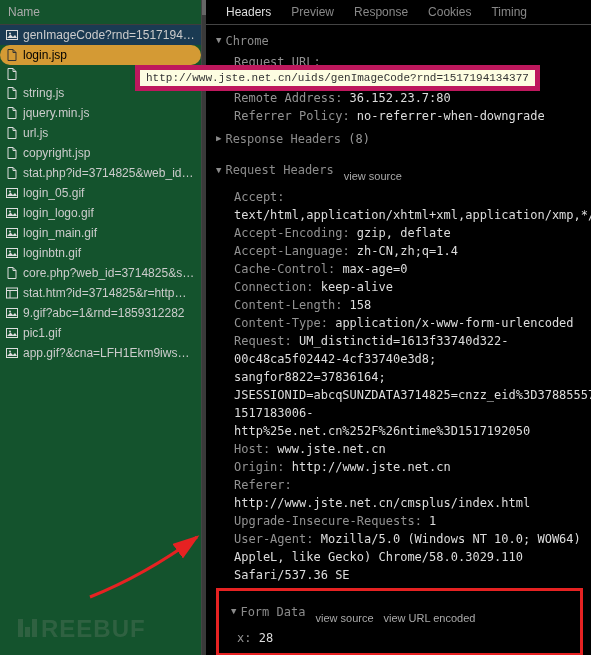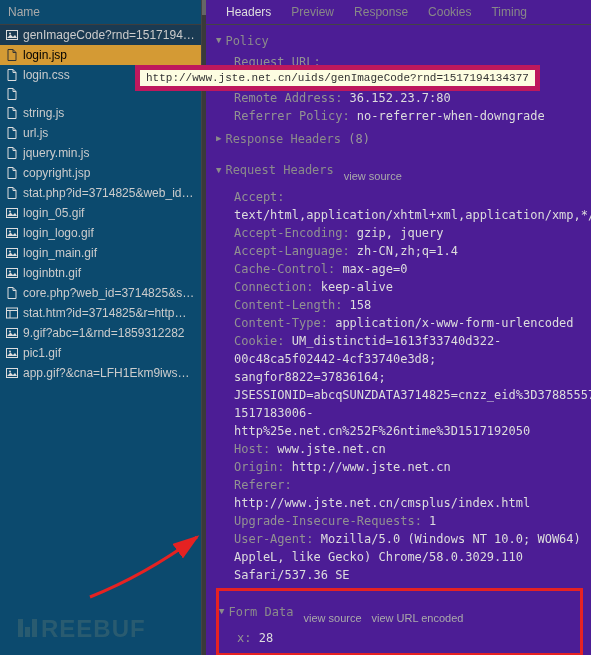--- a/index.html
+++ b/index.html
@@ -1,27 +1,27 @@
 <!DOCTYPE html>
 <html><head>
 <meta charset="utf-8">
 <style>
 * { margin: 0; padding: 0; box-sizing: border-box; }
 body { font-family: "Segoe UI", Arial, sans-serif; font-size: 12px; background: #2a2a2a; color: #ccc; width: 591px; height: 655px; overflow: hidden; position: relative; }
 .container { display: flex; height: 100%; }
-.left-panel { width: 202px; background: #0c4a6e; border-right: 1px solid #444; }
+.left-panel { width: 202px; background: #14532d; border-right: 1px solid #444; }
 .panel-header { padding: 5px 8px; color: #aaa; border-bottom: 1px solid #3d3d3d; }
 .file-list { }
 .file-row { display: flex; align-items: center; padding: 3px 6px; cursor: pointer; }
 .file-row.selected { background: #1a3a52; }
-.file-row.highlighted { background: #d49a34; color: #000; }
+.file-row.highlighted { background: #d49a34; color: #000; border-radius: 10px; }
 .file-icon { width: 12px; height: 12px; margin-right: 5px; display: flex; align-items: center; justify-content: center; }
 .file-icon svg { width: 12px; height: 12px; }
 .file-name { white-space: nowrap; overflow: hidden; text-overflow: ellipsis; flex: 1; }
-.right-panel { flex: 1; background: #4c1d95; overflow: hidden; position: relative; }
+.right-panel { flex: 1; background: #000000; overflow: hidden; position: relative; }
 .scroll-ind { width: 4px; height: 100%; background: #3a3a3a; position: absolute; left: 0; top: 0; }
 .scroll-ind::before { content:''; position:absolute; top:0; left:0; width:4px; height:15px; background:#666; }
 .tabs { display: flex; border-bottom: 1px solid #444; padding-left: 14px; }
 .tab { padding: 5px 10px; color: #888; cursor: pointer; }
 .tab.active { color: #ddd; }
 .detail { padding: 4px 0 0 14px; font-family: Consolas, monospace; font-size: 12px; line-height: 1.5; }
 .section { margin-bottom: 2px; }
 .section-title { color: #8b8b8b; padding: 3px 0; cursor: pointer; display: flex; align-items: center; }
 .section-title::before { content: "▼"; font-size: 9px; margin-right: 4px; color: #8b8b8b; }
 .section-title.collapsed::before { content: "▶"; }
@@ -70,56 +70,47 @@
           </span>
           <span class="file-name">login.jsp</span>
         </div>
         <div class="file-row">
           <span class="file-icon">
             <svg viewBox="0 0 12 12">
               <path d="M2 0.5 L7 0.5 L10 3.5 L10 11.5 L2 11.5 Z" fill="none" stroke="#ddd"></path>
               <path d="M7 0.5 L7 3.5 L10 3.5" fill="none" stroke="#ddd"></path>
             </svg>
           </span>
-          <span class="file-name">login.css</span>
-        </div>
-        <div class="file-row">
-          <span class="file-icon">
-            <svg viewBox="0 0 12 12">
-              <path d="M2 0.5 L7 0.5 L10 3.5 L10 11.5 L2 11.5 Z" fill="none" stroke="#ddd"></path>
-              <path d="M7 0.5 L7 3.5 L10 3.5" fill="none" stroke="#ddd"></path>
-            </svg>
-          </span>
         </div>
         <div class="file-row">
           <span class="file-icon">
             <svg viewBox="0 0 12 12">
               <path d="M2 0.5 L7 0.5 L10 3.5 L10 11.5 L2 11.5 Z" fill="none" stroke="#ddd"></path>
               <path d="M7 0.5 L7 3.5 L10 3.5" fill="none" stroke="#ddd"></path>
             </svg>
           </span>
           <span class="file-name">string.js</span>
         </div>
         <div class="file-row">
           <span class="file-icon">
             <svg viewBox="0 0 12 12">
               <path d="M2 0.5 L7 0.5 L10 3.5 L10 11.5 L2 11.5 Z" fill="none" stroke="#ddd"></path>
               <path d="M7 0.5 L7 3.5 L10 3.5" fill="none" stroke="#ddd"></path>
             </svg>
           </span>
+          <span class="file-name">jquery.min.js</span>
+        </div>
+        <div class="file-row">
+          <span class="file-icon">
+            <svg viewBox="0 0 12 12">
+              <path d="M2 0.5 L7 0.5 L10 3.5 L10 11.5 L2 11.5 Z" fill="none" stroke="#ddd"></path>
+              <path d="M7 0.5 L7 3.5 L10 3.5" fill="none" stroke="#ddd"></path>
+            </svg>
+          </span>
           <span class="file-name">url.js</span>
-        </div>
-        <div class="file-row">
-          <span class="file-icon">
-            <svg viewBox="0 0 12 12">
-              <path d="M2 0.5 L7 0.5 L10 3.5 L10 11.5 L2 11.5 Z" fill="none" stroke="#ddd"></path>
-              <path d="M7 0.5 L7 3.5 L10 3.5" fill="none" stroke="#ddd"></path>
-            </svg>
-          </span>
-          <span class="file-name">jquery.min.js</span>
         </div>
         <div class="file-row">
           <span class="file-icon">
             <svg viewBox="0 0 12 12">
               <path d="M2 0.5 L7 0.5 L10 3.5 L10 11.5 L2 11.5 Z" fill="none" stroke="#ddd"></path>
               <path d="M7 0.5 L7 3.5 L10 3.5" fill="none" stroke="#ddd"></path>
             </svg>
           </span>
           <span class="file-name">copyright.jsp</span>
         </div>
@@ -230,57 +221,57 @@
         <div class="tab active">Headers</div>
         <div class="tab">Preview</div>
         <div class="tab">Response</div>
         <div class="tab">Cookies</div>
         <div class="tab">Timing</div>
       </div>
     <div class="detail">
 
       <div class="section">
         <div class="section-title">
-            <span>Policy</span>
+            <span>Chrome</span>
           </div>
         <div class="section-body">
           <span class="kv"><span class="k">Request URL</span><span class="v">http://www.jste.net.cn/uids/login.jsp</span></span>
           <span class="kv"><span class="k">Remote Address</span><span class="v">36.152.23.7:80</span></span>
           <span class="kv"><span class="k">Referrer Policy</span><span class="v">no-referrer-when-downgrade</span></span>
         </div>
       </div>
 
       <div class="section">
         <div class="section-title collapsed"><span>Response Headers</span>&nbsp;<span class="count-badge">(8)</span></div>
       </div>
 
       <div class="section">
         <div class="section-title">
             <span>Request Headers</span>
             <span class="link-style">view source</span>
           </div>
         <div class="section-body" id="reqhdr-body">
             <span class="kv"><span class="k">Accept</span><span class="v">text/html,application/xhtml+xml,application/xmp,*/*;q=0.8</span></span>
-            <span class="kv"><span class="k">Accept-Encoding</span><span class="v">gzip, jquery</span></span>
+            <span class="kv"><span class="k">Accept-Encoding</span><span class="v">gzip, deflate</span></span>
             <span class="kv"><span class="k">Accept-Language</span><span class="v">zh-CN,zh;q=1.4</span></span>
             <span class="kv"><span class="k">Cache-Control</span><span class="v">max-age=0</span></span>
             <span class="kv"><span class="k">Connection</span><span class="v">keep-alive</span></span>
             <span class="kv"><span class="k">Content-Length</span><span class="v">158</span></span>
             <span class="kv"><span class="k">Content-Type</span><span class="v">application/x-www-form-urlencoded</span></span>
-            <span class="kv"><span class="k">Cookie</span><span class="v">UM_distinctid=1613f33740d322-00c48ca5f02442-4cf33740e3d8; sangfor8822=37836164; JSESSIONID=abcqSUNZDATA3714825=cnzz_eid%3D378855577-1517183006-http%25e.net.cn%252F%26ntime%3D1517192050</span></span>
+            <span class="kv"><span class="k">Request</span><span class="v">UM_distinctid=1613f33740d322-00c48ca5f02442-4cf33740e3d8; sangfor8822=37836164; JSESSIONID=abcqSUNZDATA3714825=cnzz_eid%3D378855577-1517183006-http%25e.net.cn%252F%26ntime%3D1517192050</span></span>
             <span class="kv"><span class="k">Host</span><span class="v">www.jste.net.cn</span></span>
             <span class="kv"><span class="k">Origin</span><span class="v">http://www.jste.net.cn</span></span>
             <span class="kv"><span class="k">Referer</span><span class="v">http://www.jste.net.cn/cmsplus/index.html</span></span>
             <span class="kv"><span class="k">Upgrade-Insecure-Requests</span><span class="v">1</span></span>
             <span class="kv"><span class="k">User-Agent</span><span class="v">Mozilla/5.0 (Windows NT 10.0; WOW64) AppleL, like Gecko) Chrome/58.0.3029.110 Safari/537.36 SE</span></span>
           </div>
       </div>
 
       <div class="form-data-box">
-        <div class="section-title" style="padding-left:0;">
+        <div class="section-title" style="padding-left:12px;">
             <span>Form Data</span>
             <span class="link-style">view source</span>
             <span class="link-style">view URL encoded</span>
           </div>
         <div class="section-body" id="formdata-body">
             <span class="kv"><span class="k">x</span><span class="v">28</span></span>
           </div>
       </div>
 
     </div>

